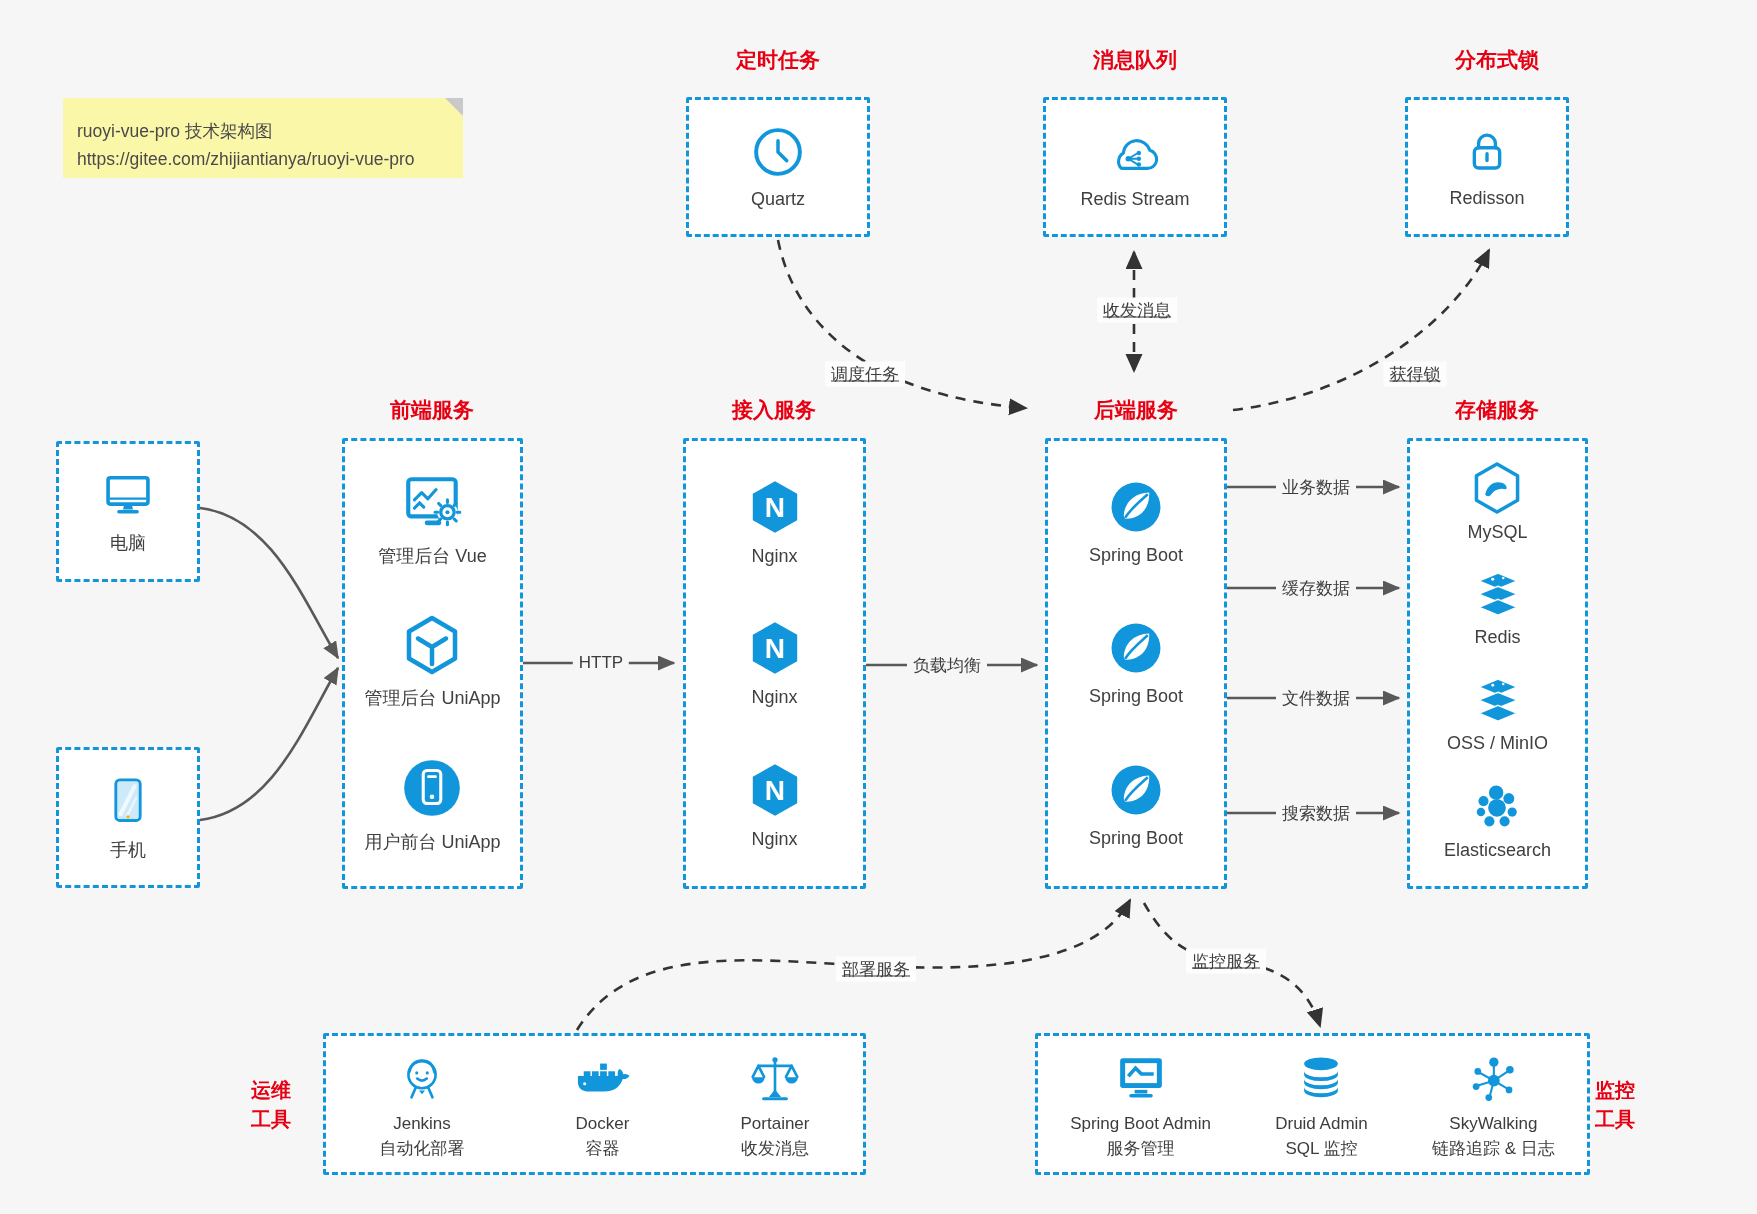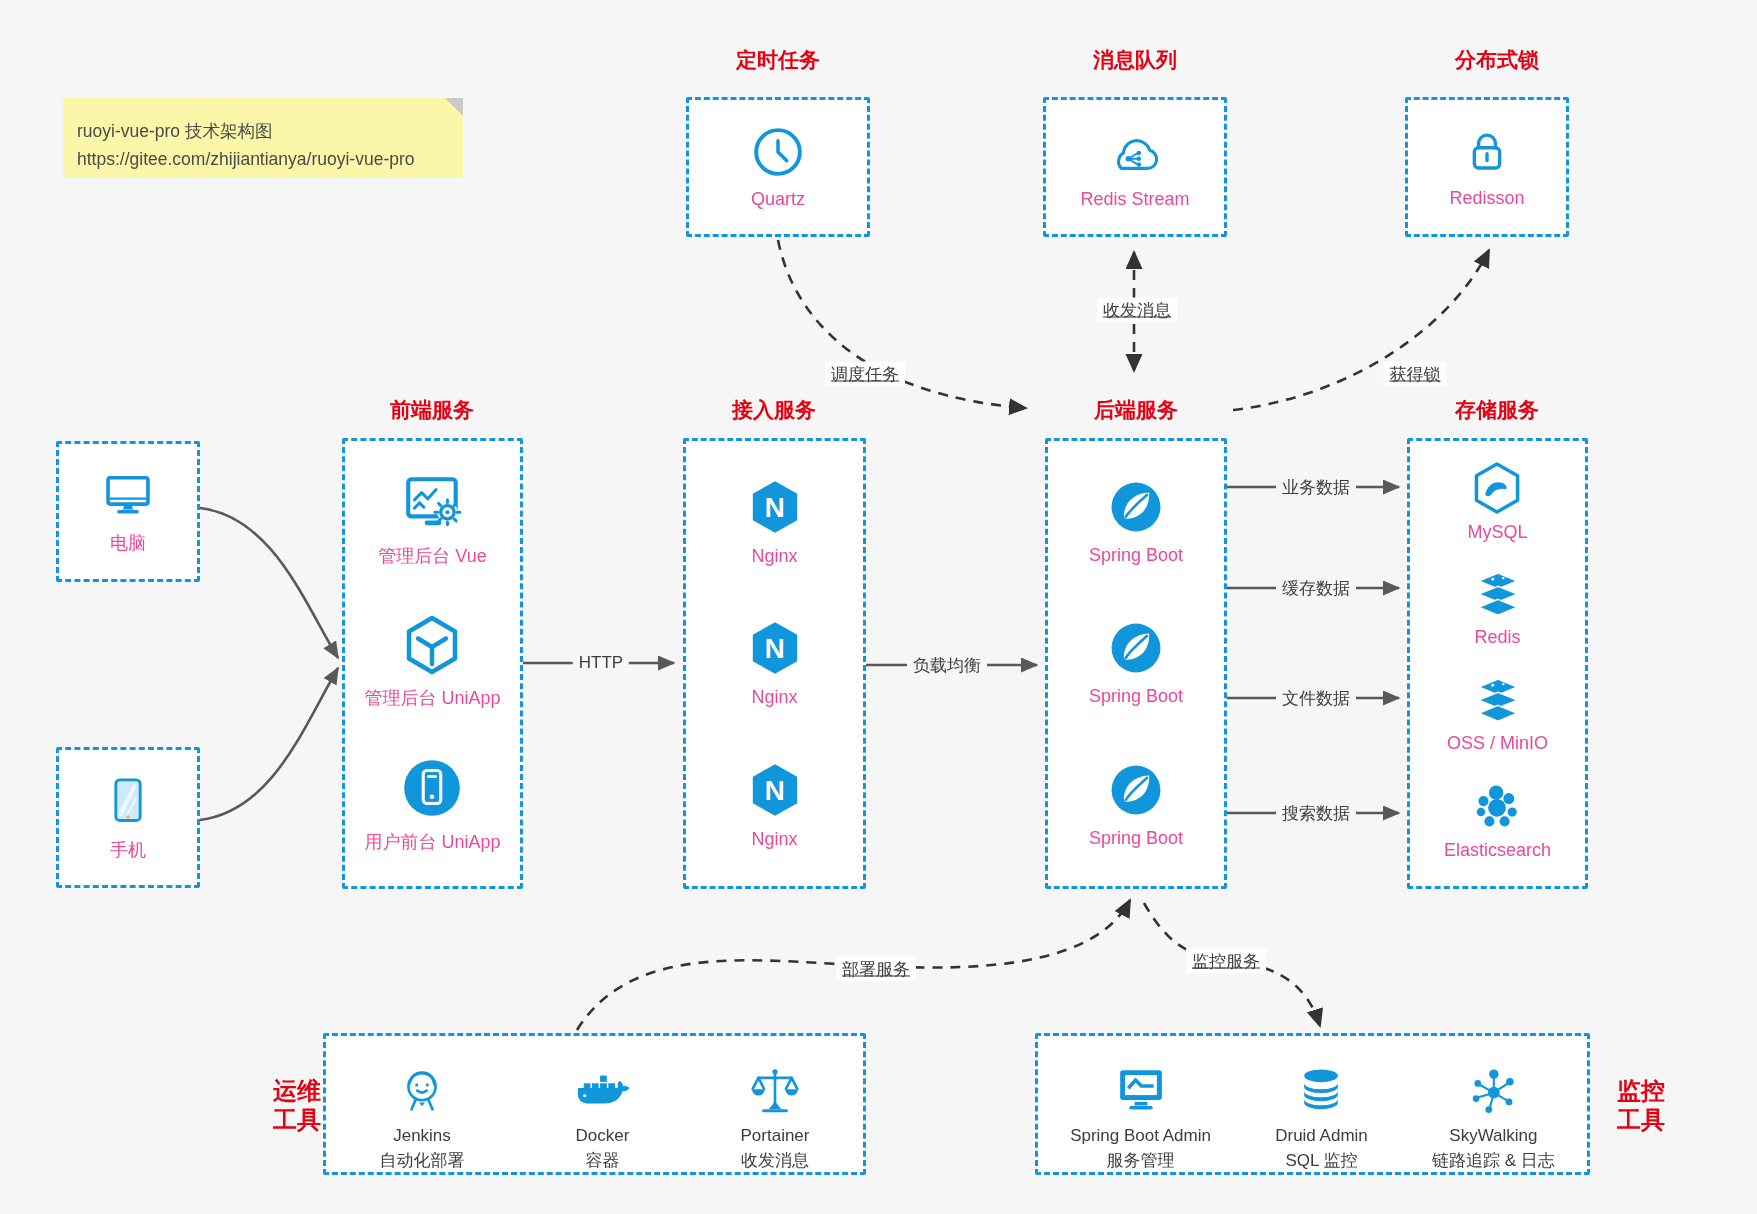--- a/index.html
+++ b/index.html
@@ -11,27 +11,27 @@
   .connectors{position:absolute;left:0;top:0;z-index:1;}
   .dashed-box{
     position:absolute;border:3px dashed #1296db;background:#fff;
     box-sizing:border-box;z-index:2;border-radius:2px;
   }
   .sec-title{
     position:absolute;z-index:3;transform:translateX(-50%);
     color:#e60012;font-weight:bold;font-size:21px;white-space:nowrap;
   }
   .side-title{
-    position:absolute;z-index:3;color:#e60012;font-weight:bold;font-size:24px;
-    line-height:29px;text-align:right;width:70px;
+    position:absolute;z-index:3;color:#e60012;font-weight:bold;font-size:20px;
+    line-height:29px;text-align:left;width:70px;
   }
   .col-box{display:flex;flex-direction:column;justify-content:space-around;align-items:center;padding:10px 0;}
-  .row-box{display:flex;flex-direction:row;justify-content:space-around;align-items:flex-end;}
+  .row-box{display:flex;flex-direction:row;justify-content:space-around;align-items:center;}
   .item{display:flex;flex-direction:column;align-items:center;gap:9px;}
-  .node-label{font-size:18px;color:#ec4899;white-space:nowrap;}
+  .node-label{font-size:18px;color:#404040;white-space:nowrap;}
   .tool-item{display:flex;flex-direction:column;align-items:center;gap:2px;}
   .tool-item .ic-wrap{height:62px;display:flex;align-items:center;justify-content:center;}
   .tool-name,.tool-desc{font-size:17px;line-height:23px;color:#3d3d3d;white-space:nowrap;text-align:center;}
   .edge-label{
     position:absolute;z-index:4;transform:translate(-50%,-50%);
     background:#f6f6f7;padding:1px 6px;font-size:17px;color:#3d3d3d;white-space:nowrap;
   }
   .edge-label.on-dash{background:#fdfdfd;text-decoration:underline;}
   .note{
     position:absolute;left:63px;top:98px;width:400px;height:80px;z-index:3;

